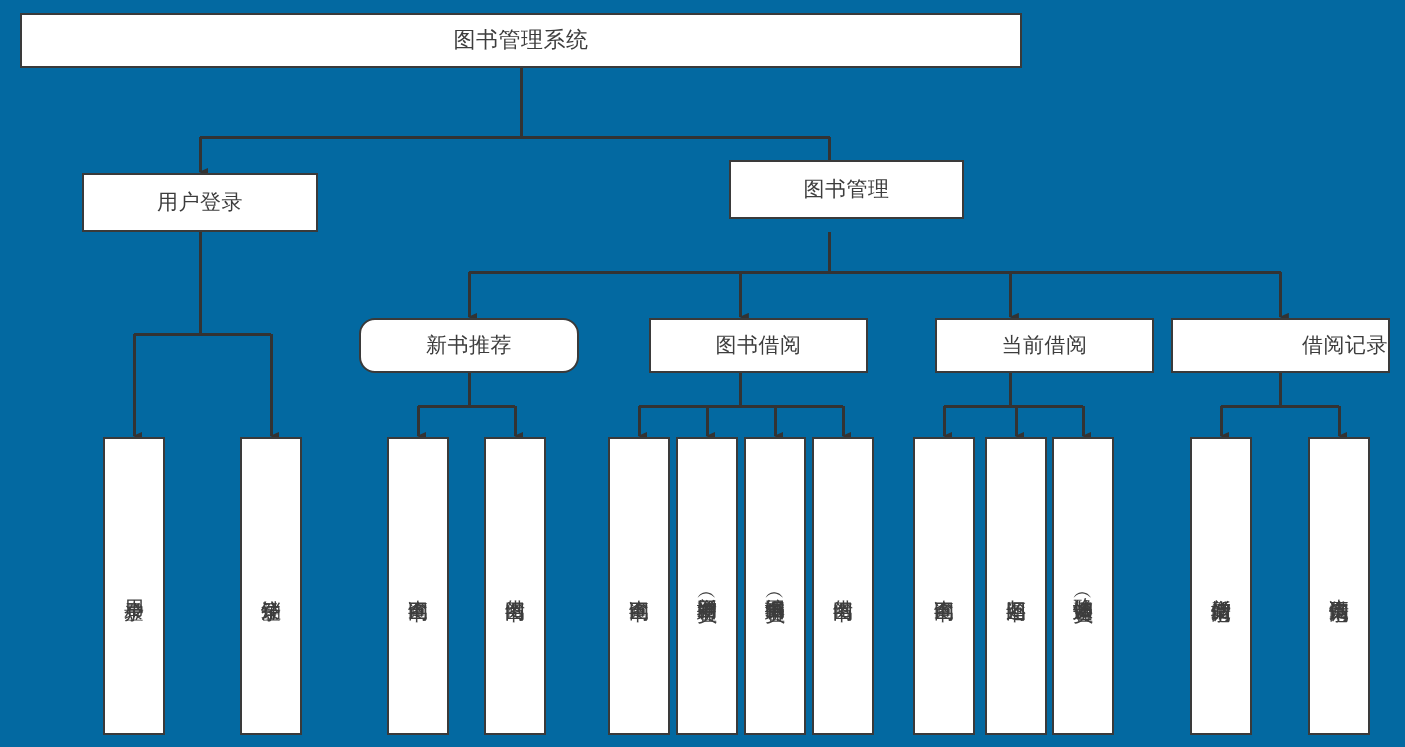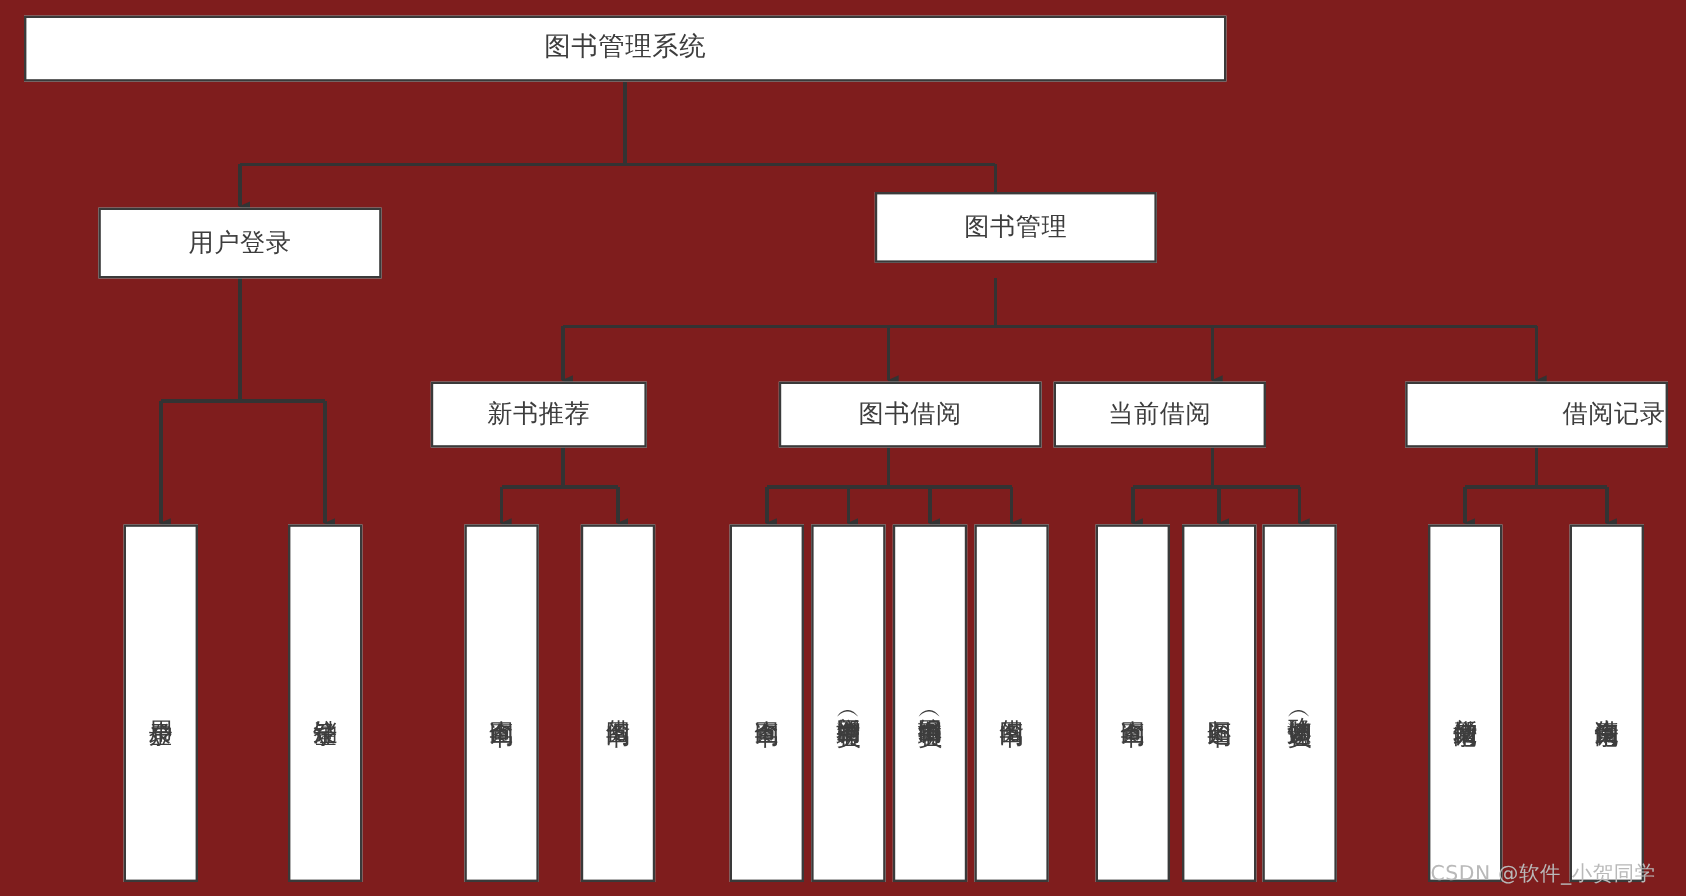--- a/index.html
+++ b/index.html
@@ -8,21 +8,21 @@
     padding: 0;
     background: #ffffff;
   }
   body {
     font-family: "DejaVu Sans", "Liberation Sans", sans-serif;
   }
   #diagram-root {
     position: relative;
     width: 1405px;
     height: 747px;
-    background: #7f1d1d;
+    background: #0369a1;
     overflow: hidden;
   }
   #diagram-svg {
     position: absolute;
     left: 0;
     top: 0;
     width: 1405px;
     height: 747px;
   }
   .node-box {
@@ -110,27 +110,27 @@
   <div id="node-layer">
       <div class="node-box root" style="left: 20px; top: 13px; width: 1002px; height: 55px; border-color: rgb(58, 58, 58); background: rgb(255, 255, 255);">
         <span class="node-label" style="color: rgb(61, 61, 61);">图书管理系统</span>
       </div>
       <div class="node-box" style="left: 82px; top: 173px; width: 236px; height: 59px; border-color: rgb(58, 58, 58); background: rgb(255, 255, 255);">
         <span class="node-label" style="color: rgb(61, 61, 61);">用户登录</span>
       </div>
       <div class="node-box" style="left: 712px; top: 160px; width: 235px; height: 59px; border-color: rgb(58, 58, 58); background: rgb(255, 255, 255); margin-left: 17px;">
         <span class="node-label" style="color: rgb(61, 61, 61);">图书管理</span>
       </div>
-      <div class="node-box" style="left: 359px; top: 318px; width: 180px; height: 55px; border-color: rgb(58, 58, 58); background: rgb(255, 255, 255);">
+      <div class="node-box" style="left: 359px; top: 318px; width: 220px; height: 55px; border-color: rgb(58, 58, 58); background: rgb(255, 255, 255); border-radius: 16px;">
         <span class="node-label" style="color: rgb(61, 61, 61);">新书推荐</span>
       </div>
       <div class="node-box" style="left: 631px; top: 318px; width: 219px; height: 55px; border-color: rgb(58, 58, 58); background: rgb(255, 255, 255); margin-left: 18px;">
         <span class="node-label" style="color: rgb(61, 61, 61);">图书借阅</span>
       </div>
-      <div class="node-box" style="left: 878px; top: 318px; width: 177px; height: 55px; border-color: rgb(58, 58, 58); background: rgb(255, 255, 255); align-items: center;">
+      <div class="node-box" style="left: 935px; top: 318px; width: 219px; height: 55px; border-color: rgb(58, 58, 58); background: rgb(255, 255, 255); align-items: center;">
         <span class="node-label" style="color: rgb(61, 61, 61);">当前借阅</span>
       </div>
       <div class="node-box" style="left: 1171px; top: 318px; width: 219px; height: 55px; border-color: rgb(58, 58, 58); background: rgb(255, 255, 255); justify-content: flex-end;">
         <span class="node-label" style="color: rgb(61, 61, 61);">借阅记录</span>
       </div>
       <div class="node-box" style="left: 103px; top: 437px; width: 62px; height: 298px; border-color: rgb(58, 58, 58); background: rgb(255, 255, 255);">
         <span class="node-label vertical" style="color: rgb(61, 61, 61);">用户登录</span>
       </div>
       <div class="node-box" style="left: 240px; top: 437px; width: 62px; height: 298px; border-color: rgb(58, 58, 58); background: rgb(255, 255, 255);">
         <span class="node-label vertical" style="color: rgb(61, 61, 61);">注销登录</span>
@@ -162,14 +162,13 @@
       <div class="node-box" style="left: 1052px; top: 437px; width: 62px; height: 298px; border-color: rgb(58, 58, 58); background: rgb(255, 255, 255);">
         <span class="node-label vertical" style="color: rgb(61, 61, 61);">确认归还（管理员）</span>
       </div>
       <div class="node-box" style="left: 1190px; top: 437px; width: 62px; height: 298px; border-color: rgb(58, 58, 58); background: rgb(255, 255, 255);">
         <span class="node-label vertical" style="color: rgb(61, 61, 61);">新增借阅记录</span>
       </div>
       <div class="node-box" style="left: 1308px; top: 437px; width: 62px; height: 298px; border-color: rgb(58, 58, 58); background: rgb(255, 255, 255);">
         <span class="node-label vertical" style="color: rgb(61, 61, 61);">查询借阅记录</span>
       </div>
     </div>
-  <div class="watermark" style="left: 1192px; top: 716px; color: rgb(185, 185, 185);">CSDN @软件_小贺同学</div>
 </div>
 
 </body></html>

